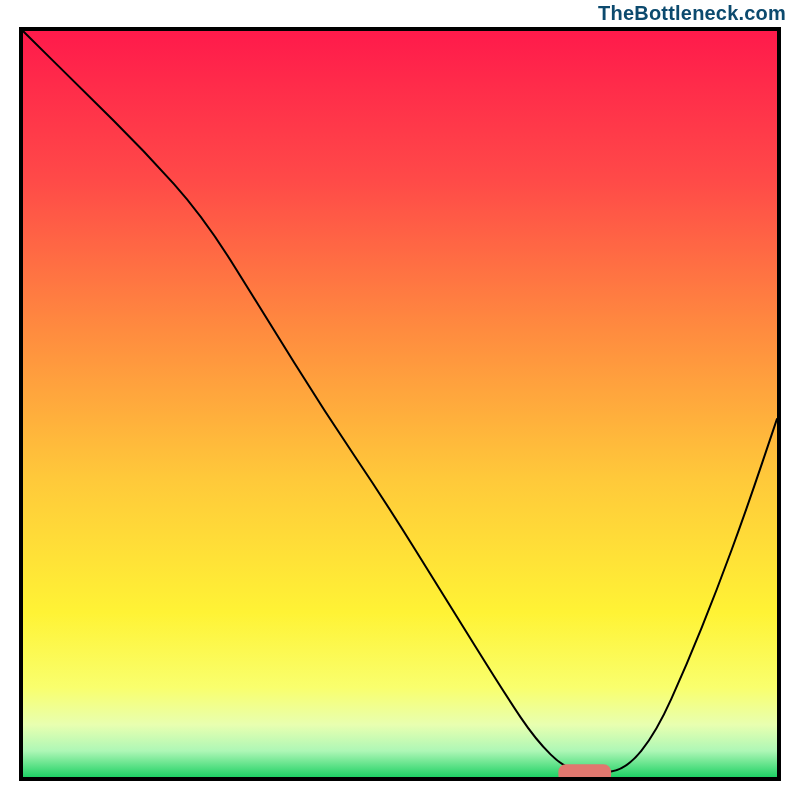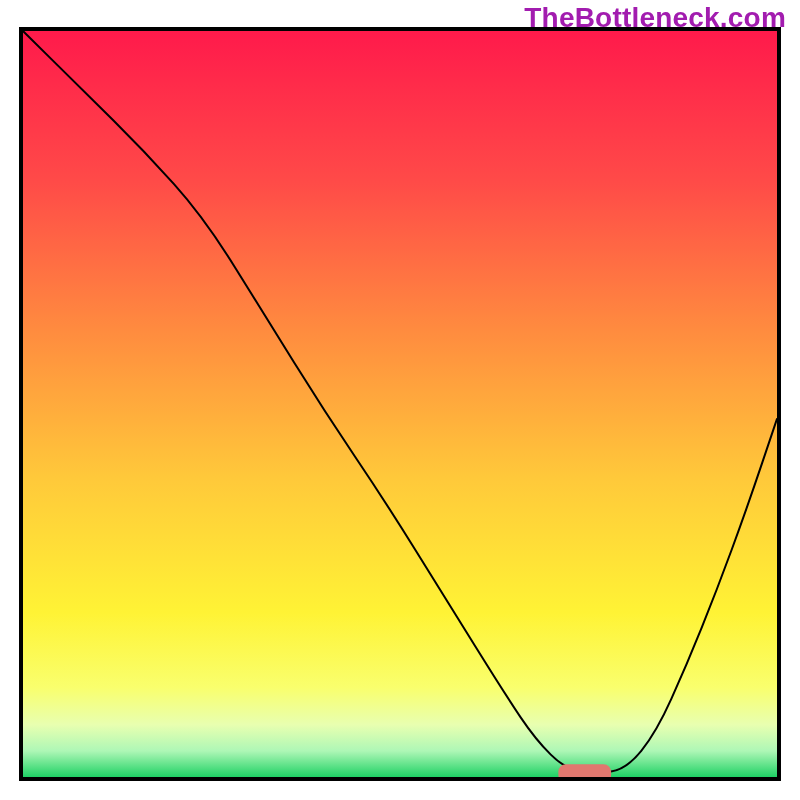--- a/index.html
+++ b/index.html
@@ -14,23 +14,23 @@
     position: relative;
     width: 800px;
     height: 800px;
     box-sizing: border-box;
   }
   .watermark {
     position: absolute;
     top: 2px;
     right: 14px;
     font-family: Arial, Helvetica, sans-serif;
-    font-size: 28px;
+    font-size: 20px;
     font-weight: 600;
-    color: #a21caf;
+    color: #0c4a6e;
     letter-spacing: 0.2px;
   }
   .plot-wrap {
     position: absolute;
     left: 19px;
     top: 27px;
     width: 762px;
     height: 754px;
     box-sizing: border-box;
     border: 4px solid #000;

